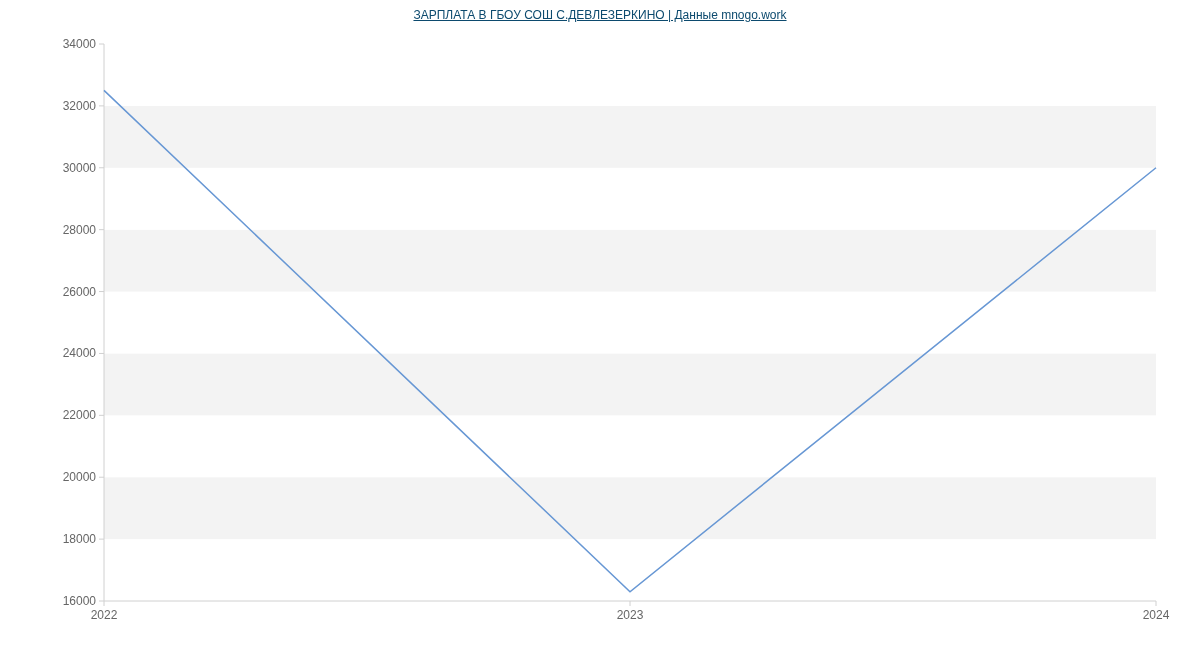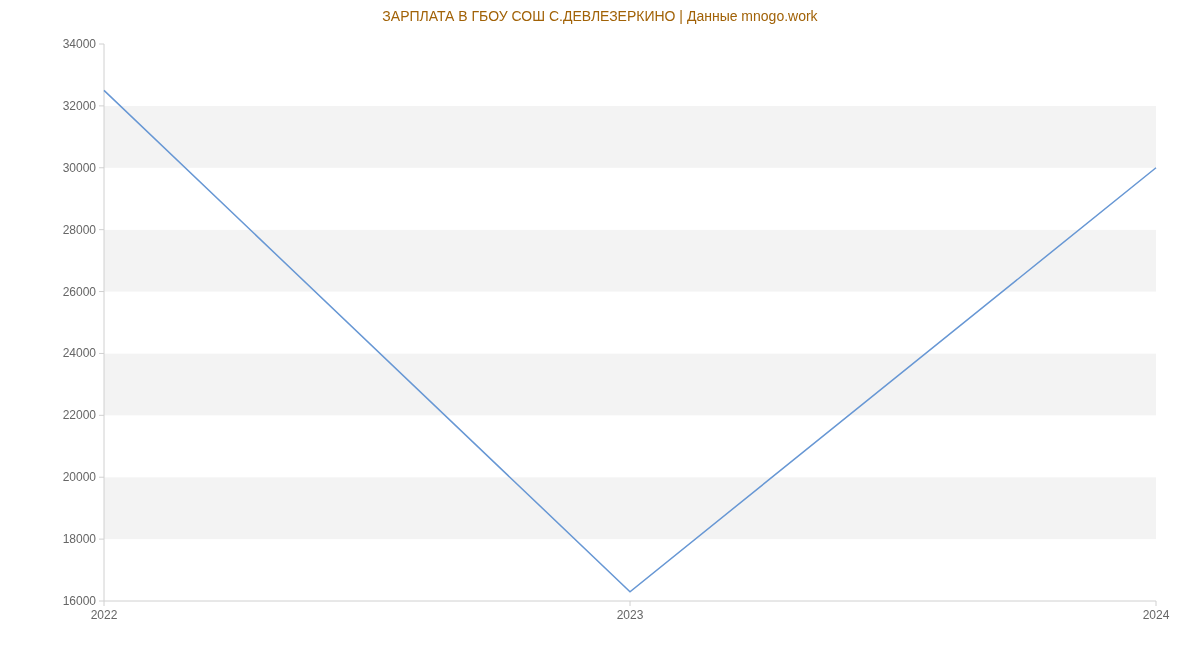--- a/index.html
+++ b/index.html
@@ -14,23 +14,24 @@
     position: relative;
     width: 1200px;
     height: 650px;
   }
   .title {
     position: absolute;
     top: 8px;
     left: 0;
     width: 100%;
     text-align: center;
-    font-size: 14px;
-    color: #a16207;
+    font-size: 12px;
+    color: #0c4a6e;
     font-weight: 500;
+    text-decoration: underline;
   }
   svg {
     position: absolute;
     top: 0;
     left: 0;
   }
   .y-tick-label,
   .x-tick-label {
     font-size: 12px;
     fill: #666666;

